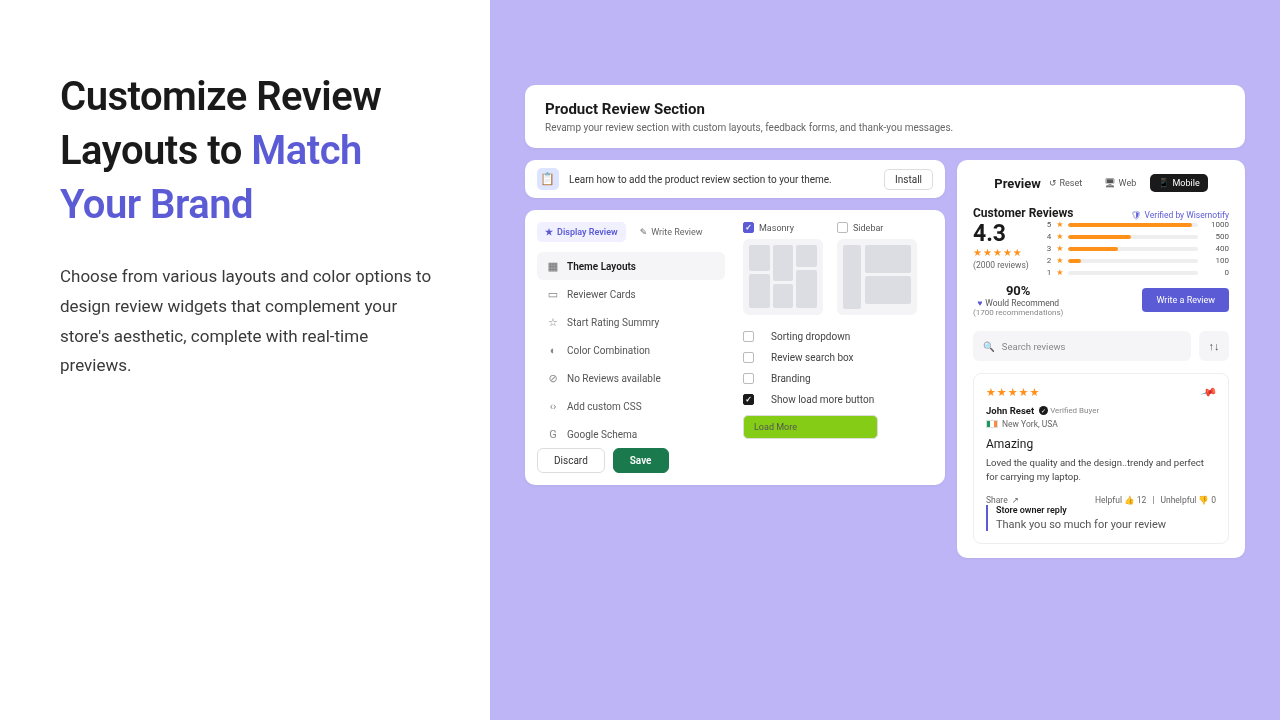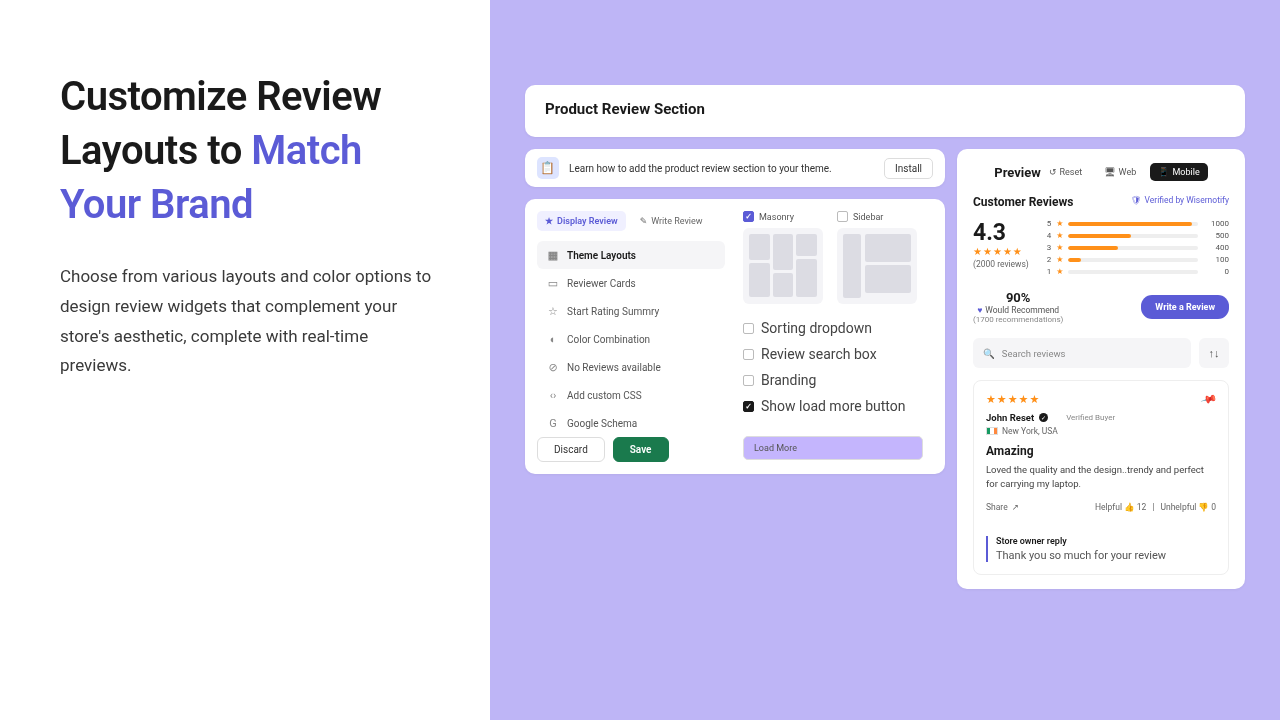--- a/index.html
+++ b/index.html
@@ -37,61 +37,61 @@
 .layout-opt-head{display:flex;align-items:center;gap:5px;font-size:9px;color:#555}
 .chk{width:11px;height:11px;border:1px solid #bbb;border-radius:2px;display:inline-flex;align-items:center;justify-content:center;flex-shrink:0}
 .chk.checked{background:#5b5bd6;border-color:#5b5bd6}
 .chk.checked::after{content:'✓';color:#fff;font-size:8px;font-weight:700}
 .chk.black.checked{background:#1a1a1a;border-color:#1a1a1a}
 .layout-preview{width:80px;height:76px;background:#f4f4f7;border-radius:6px;padding:6px;display:flex;gap:3px}
 .lp-col{flex:1;display:flex;flex-direction:column;gap:3px}
 .lp-bar{background:#dcdce3;border-radius:2px}
 .layout-preview.sidebar-prev{gap:4px}
 .checks{display:flex;flex-direction:column;gap:10px}
-.check-row{display:flex;align-items:center;gap:7px;font-size:14px;color:#444}
-.load-more-input{margin-top:12px;padding:6px 10px;border:1px solid #ddd;border-radius:5px;font-size:9px;color:#555;background:#c4b5fd;width:180px}
+.check-row{display:flex;align-items:center;gap:17px;font-size:10px;color:#444}
+.load-more-input{margin-top:0;padding:6px 10px;border:1px solid #ddd;border-radius:5px;font-size:9px;color:#555;background:#84cc16;width:135px}
 .preview-card{padding:14px 16px;height:100%}
 .preview-head{display:flex;align-items:center;justify-content:center;margin-bottom:14px}
 .preview-title{font-size:13px;font-weight:700;color:#1a1a1a}
 .preview-ctrls{display:flex;gap:6px;align-items:center}
 .ctrl{font-size:9px;padding:4px 8px;border-radius:5px;display:flex;align-items:center;gap:3px;color:#555;cursor:pointer}
 .ctrl.dark{background:#1a1a1a;color:#fff}
-.pv-header{display:flex;justify-content:space-between;align-items:flex-start;margin-bottom:10px}
+.pv-header{display:flex;justify-content:space-between;align-items:flex-end;}
 .pv-title{font-size:12px;font-weight:700;color:#1a1a1a}
 .pv-verified{font-size:8.5px;color:#5b5bd6;display:flex;align-items:center;gap:3px}
-.pv-stats{display:flex;gap:18px;align-items:flex-start;margin-bottom:14px}
+.pv-stats{display:flex;gap:18px;align-items:flex-start;margin-bottom:6px}
 .pv-rating{flex:0 0 auto}
 .pv-big{font-size:23px;font-weight:700;color:#1a1a1a}
 .pv-stars{color:#ff9019;font-size:10px;letter-spacing:1px}
 .pv-count{font-size:8.5px;color:#666;margin-top:2px}
 .pv-bars{flex:1;display:flex;flex-direction:column;gap:3px}
 .pv-bar-row{display:flex;align-items:center;gap:5px;font-size:8px;color:#555}
 .pv-bar-track{flex:1;height:4px;background:#eee;border-radius:2px;overflow:hidden}
 .pv-bar-fill{height:100%;background:#ff9019;border-radius:2px}
 .pv-star-sm{color:#ff9019;font-size:8px}
 .pv-reco{display:flex;align-items:center;justify-content:space-between;gap:26px;margin-bottom:14px}
 .pv-reco-left{text-align:center}
 .pv-reco-pct{font-size:13px;font-weight:700;color:#1a1a1a}
 .pv-reco-txt{font-size:8.5px;color:#555;display:flex;align-items:center;gap:3px;justify-content:center}
 .pv-reco-sub{font-size:8px;color:#888}
-.write-btn{background:#5b5bd6;color:#fff;font-size:9px;padding:7px 14px;border-radius:11px;border:none;cursor:pointer;font-weight:700}
+.write-btn{background:#5b5bd6;color:#fff;font-size:9px;padding:7px 14px;border-radius:4px;border:none;cursor:pointer;font-weight:400}
 .search-row{display:flex;gap:8px;margin-bottom:12px}
 .search-box{flex:1;display:flex;align-items:center;gap:7px;padding:7px 10px;background:#f5f5f7;border-radius:6px;font-size:9.5px;color:#888}
 .sort-btn{width:30px;height:30px;background:#f5f5f7;border-radius:6px;display:flex;align-items:center;justify-content:center;font-size:11px;color:#555;cursor:pointer}
 .review-item{border:1px solid #eee;border-radius:8px;padding:12px}
 .rv-top{display:flex;justify-content:space-between;align-items:center;margin-bottom:6px}
 .rv-stars{color:#ff9019;font-size:11px;letter-spacing:1px}
 .pin-icon{font-size:11px;color:#aaa;transform:rotate(30deg)}
 .rv-author{font-size:9.5px;font-weight:700;color:#1a1a1a;display:flex;align-items:center;gap:5px}
-.rv-badge{font-size:8px;color:#888;font-weight:400;display:flex;align-items:center;gap:18px}
+.rv-badge{font-size:8px;color:#888;font-weight:400;display:flex;align-items:center;gap:2px}
 .rv-loc{font-size:8.5px;color:#666;margin:3px 0 8px;display:flex;align-items:center;gap:4px}
 .flag{display:inline-block;width:12px;height:8px;background:linear-gradient(90deg,#169b62 33%,#fff 33%,#fff 66%,#ff883e 66%);border:0.5px solid #ddd}
-.rv-title{font-size:12px;font-weight:700;color:#1a1a1a;margin-bottom:5px}
+.rv-title{font-size:12px;font-weight:400;color:#1a1a1a;margin-bottom:5px}
 .rv-body{font-size:9.5px;color:#444;line-height:1.5;margin-bottom:10px}
-.rv-actions{display:flex;justify-content:space-between;align-items:center;font-size:8.5px;color:#666;margin-bottom:24px}
+.rv-actions{display:flex;justify-content:space-between;align-items:center;font-size:8.5px;color:#666;margin-bottom:0}
 .rv-share{display:flex;align-items:center;gap:4px}
 .rv-helpful{display:flex;align-items:center;gap:6px}
 .rv-reply{border-left:2px solid #5b5bd6;padding-left:8px}
 .rv-reply-title{font-size:9px;font-weight:600;color:#1a1a1a;margin-bottom:3px}
 .rv-reply-body{font-size:11px;color:#555}
 .heart{color:#5b5bd6}
 .check-badge{width:9px;height:9px;background:#1a1a1a;border-radius:50%;display:inline-flex;align-items:center;justify-content:center;color:#fff;font-size:6px}
 </style>
 </head>
 <body>
@@ -100,20 +100,21 @@
   <h1 class="headline">
     <span>Customize Review Layouts to </span><span class="accent">Match Your Brand</span>
   </h1>
   <p class="subtitle">Choose from various layouts and color options to design review widgets that complement your store's aesthetic, complete with real-time previews.</p>
 </div>
 
 <div class="right-pane">
 
   <div class="card header-card">
     <h3>Product Review Section</h3>
+    <p>Revamp your review section with custom layouts, feedback forms, and thank-you messages.</p>
   </div>
 
   <div class="row">
     <div class="col-left">
 
       <div class="card learn-bar">
         <div class="learn-icon">📋</div>
         <div class="learn-text">Learn how to add the product review section to your theme.</div>
         <button class="install-btn">Install</button>
       </div>

